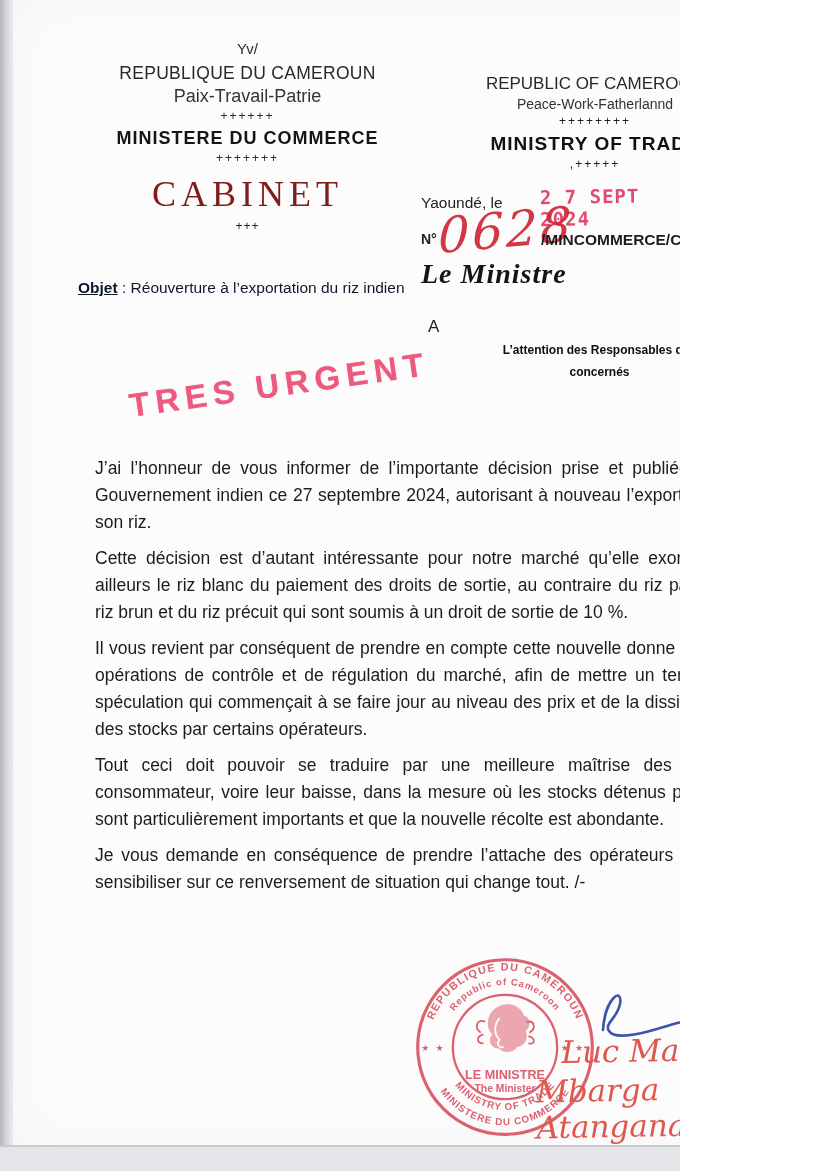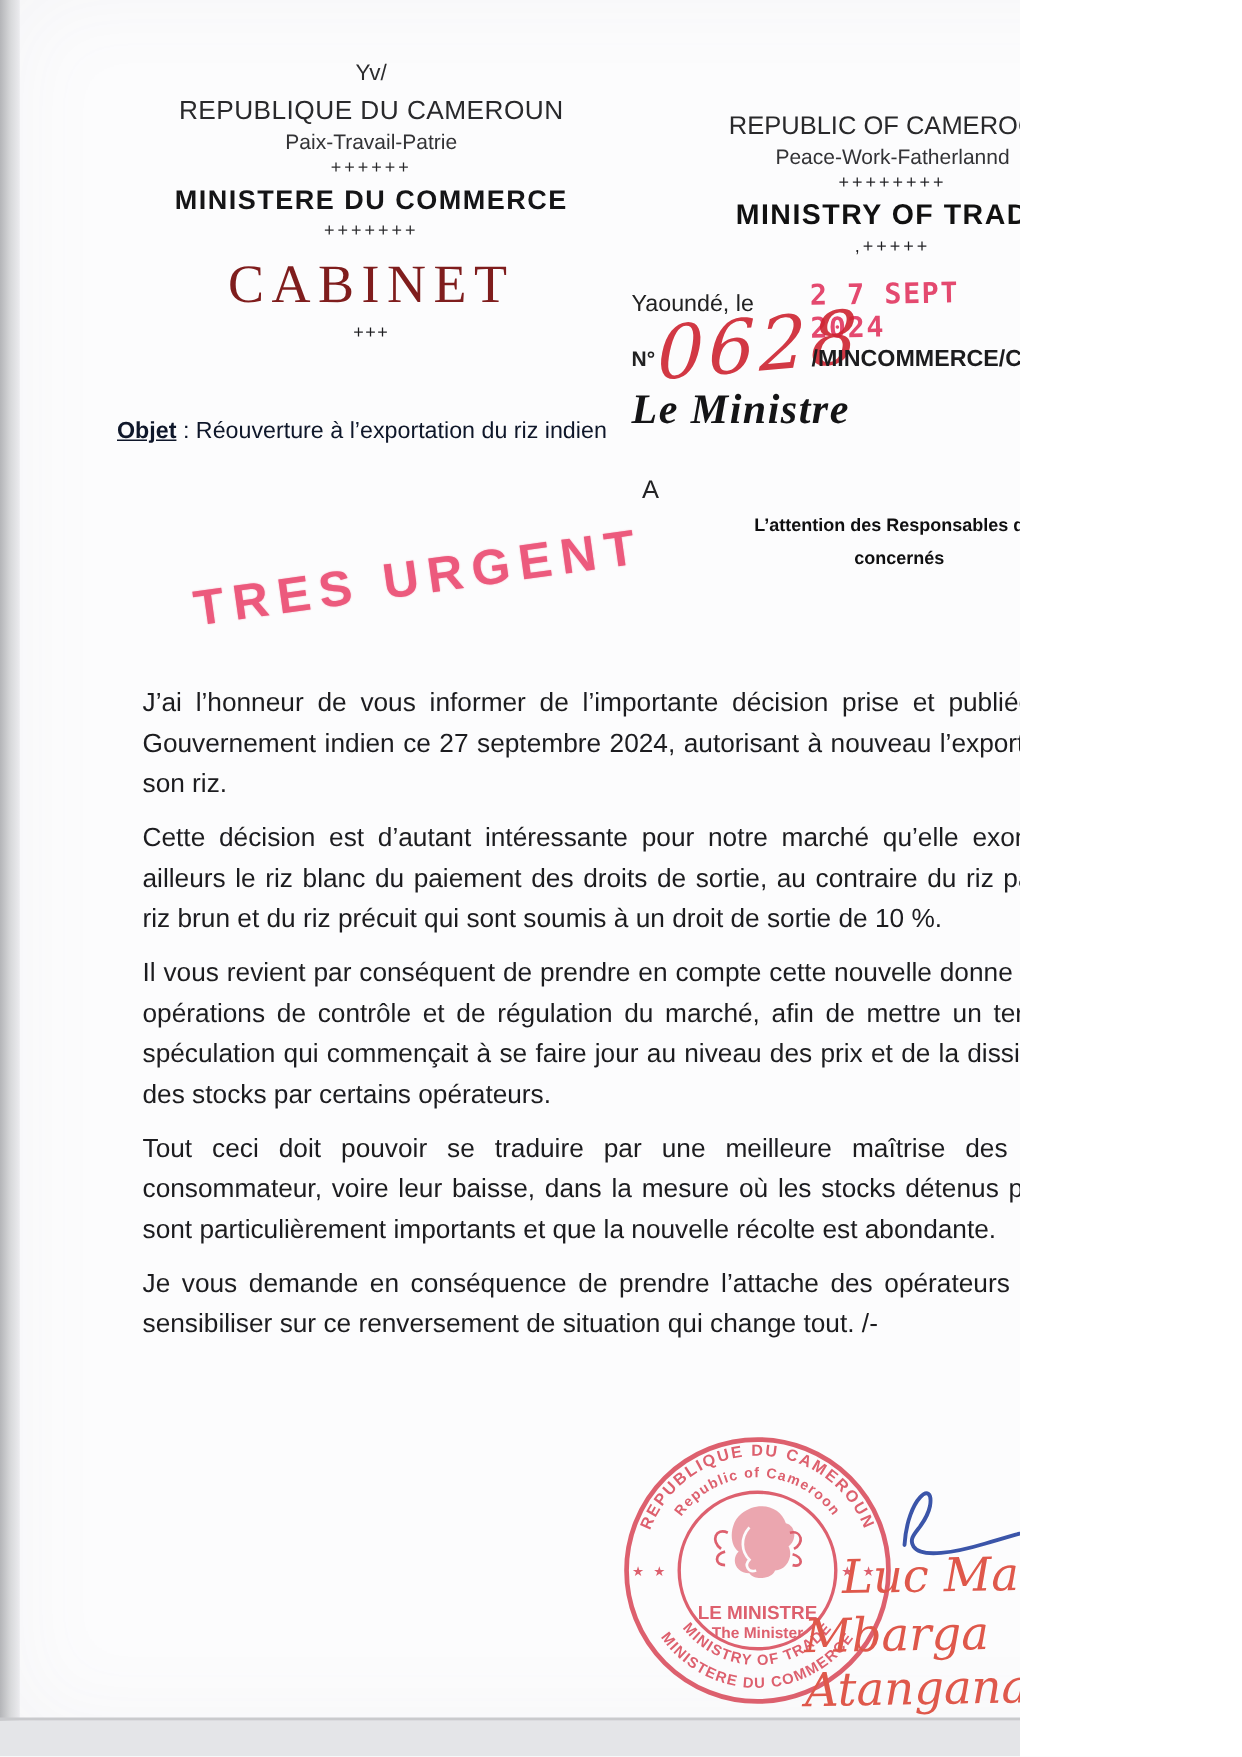--- a/index.html
+++ b/index.html
@@ -20,21 +20,21 @@
   .fold-line{position:absolute;left:811px;top:0;width:1px;height:1147px;background:#ededef;}
   .bottom-shadow{position:absolute;left:0;top:1145px;width:828px;height:2px;background:#c9cacd;}
 
   .abs{position:absolute;}
   .center{text-align:center;}
 
   
   .hl{left:55px;top:40px;width:385px;}
   .hl .scribble{font-size:15px;color:#2c2c2e;}
   .hl .country{font-size:17.5px;margin-top:6px;letter-spacing:.3px;color:#29292b;}
-  .hl .motto{font-size:14px;margin-top:2px;color:#333336;}
+  .hl .motto{font-size:18px;margin-top:2px;color:#333336;}
   .hl .sep{font-size:12px;letter-spacing:2px;margin-top:2px;color:#2a2a2c;}
   .hl .ministry{font-size:18px;font-weight:bold;letter-spacing:1px;margin-top:5px;color:#151517;}
   .hl .office{font-family:"Liberation Serif",serif;font-size:36px;font-weight:normal;letter-spacing:5px;margin-top:8px;color:#7f1d1d;}
   .hl .sep3{font-size:12px;letter-spacing:1px;margin-top:4px;}
 
   
   .hr{left:420px;top:74px;width:350px;}
   .hr .country{font-size:17px;color:#29292b;}
   .hr .motto{font-size:14px;margin-top:2px;color:#333336;}
   .hr .sep{font-size:12px;letter-spacing:2px;margin-top:2px;}

